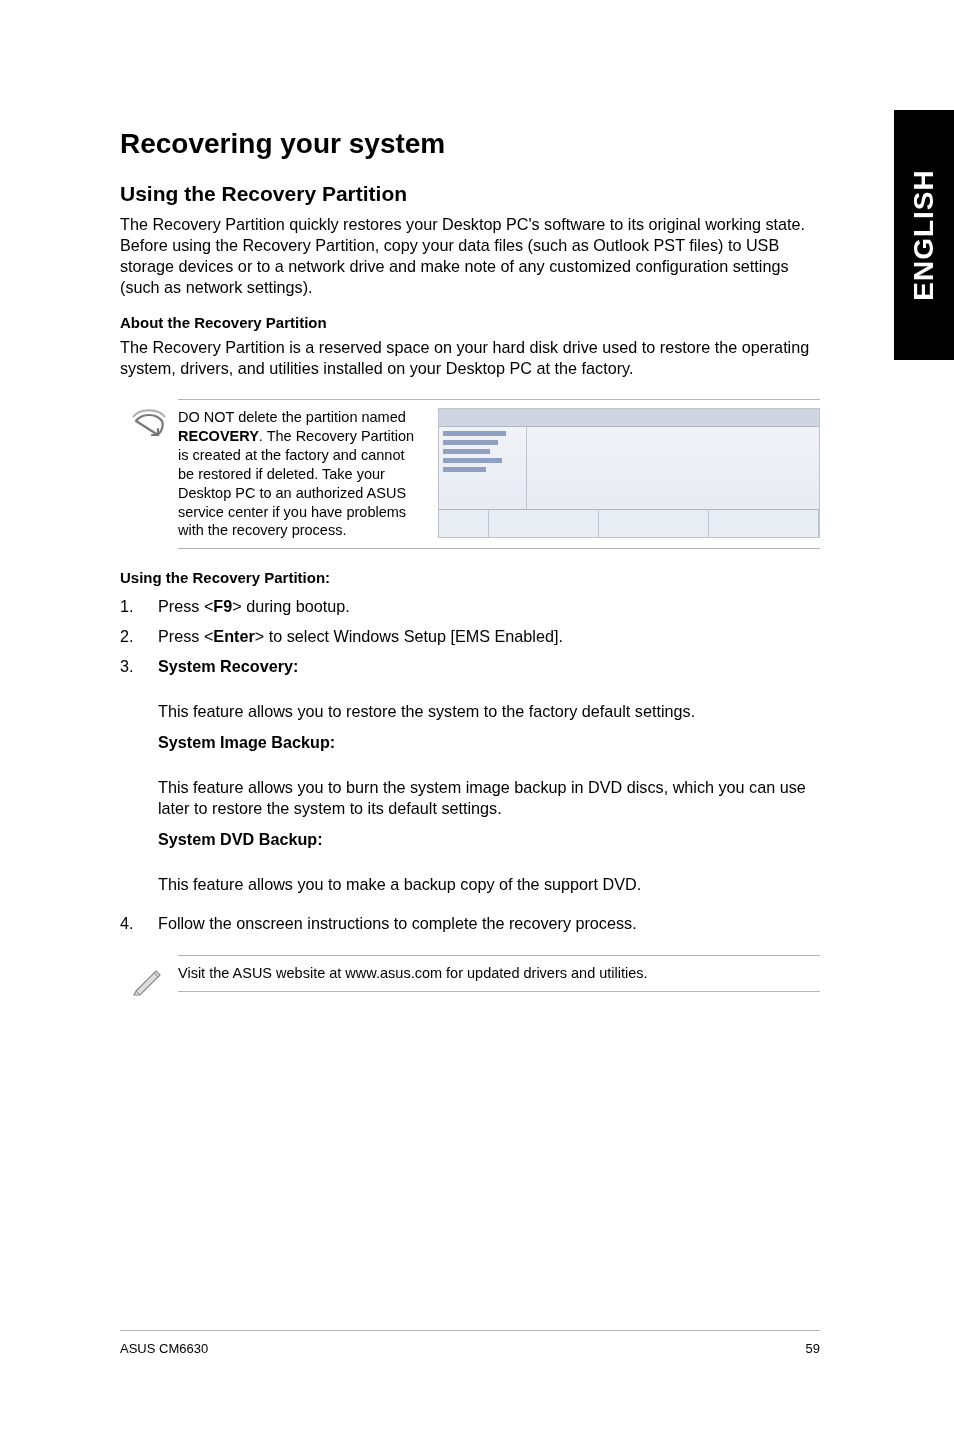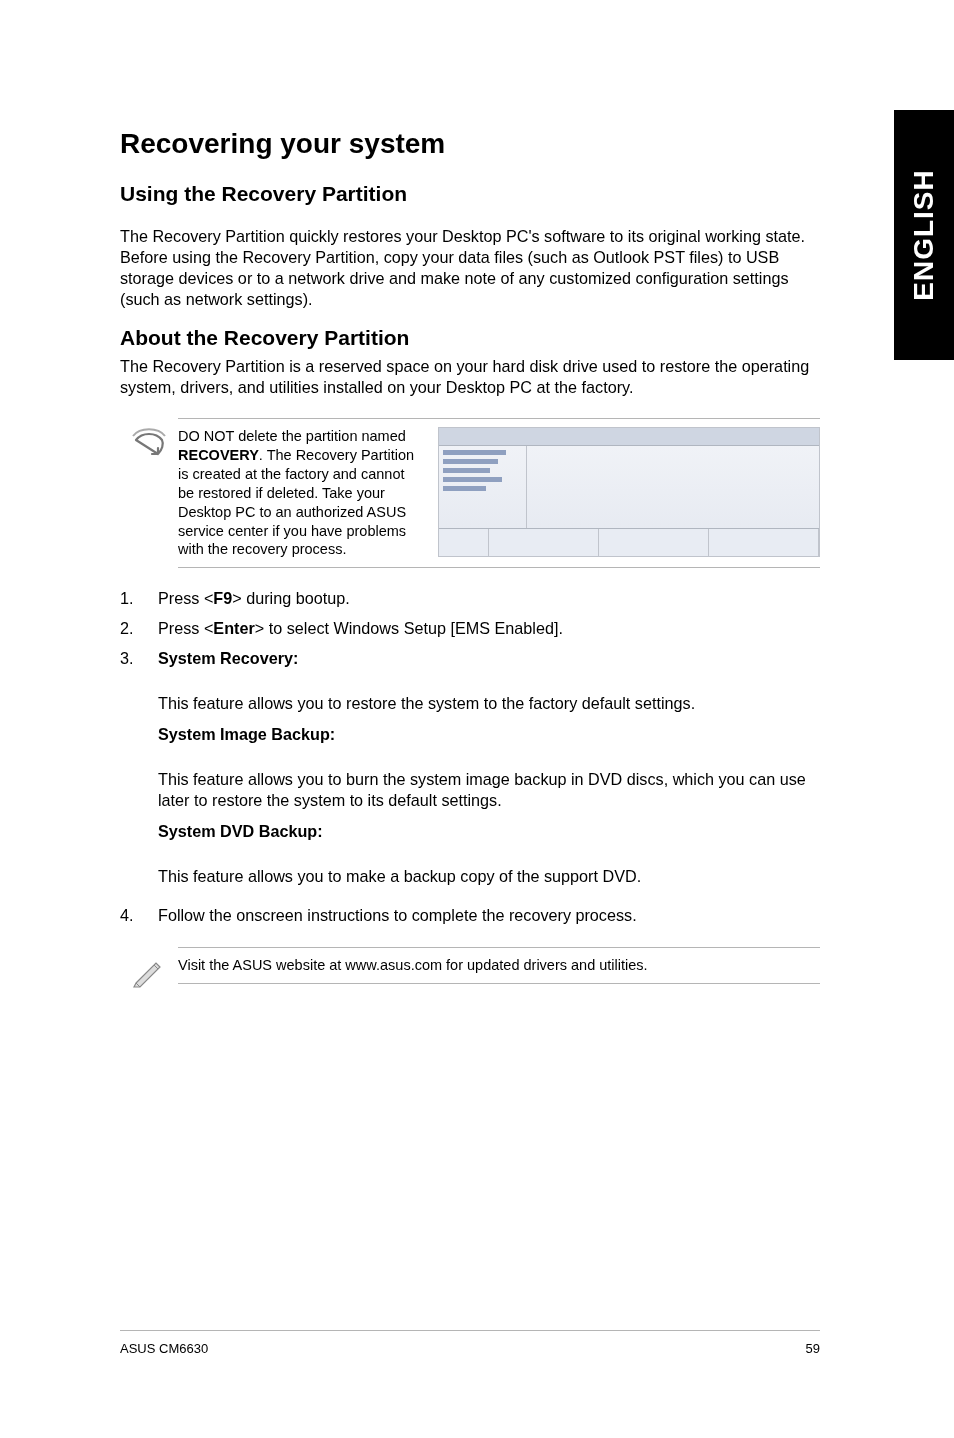--- a/index.html
+++ b/index.html
@@ -37,24 +37,24 @@
     white-space: nowrap;
   }
   h1 {
     font-size: 28px;
     font-weight: bold;
     margin-bottom: 22px;
   }
   h2 {
     font-size: 21px;
     font-weight: bold;
-    margin-bottom: 20px;
+    margin-bottom: 8px;
   }
   h3 {
-    font-size: 21px;
+    font-size: 15px;
     font-weight: bold;
     margin-top: 16px;
     margin-bottom: 6px;
   }
   .para {
     font-size: 16.2px;
     line-height: 1.3;
     margin-bottom: 12px;
   }
   .note-box-outer {
@@ -216,20 +216,21 @@
         <div class="nim-bottom">
           <div class="nim-cell" style="flex:0 0 50px"></div>
           <div class="nim-cell"></div>
           <div class="nim-cell"></div>
           <div class="nim-cell"></div>
         </div>
       </div>
     </div>
   </div>
 
+  <h3 style="margin-top:8px">Using the Recovery Partition:</h3>
 
   <ol class="main-list">
     <li>
       <div class="num">1.</div>
       <div class="body">
         <span>Press &lt;</span><span class="bold">F9</span><span>&gt; during bootup.</span>
       </div>
     </li>
     <li>
       <div class="num">2.</div>

